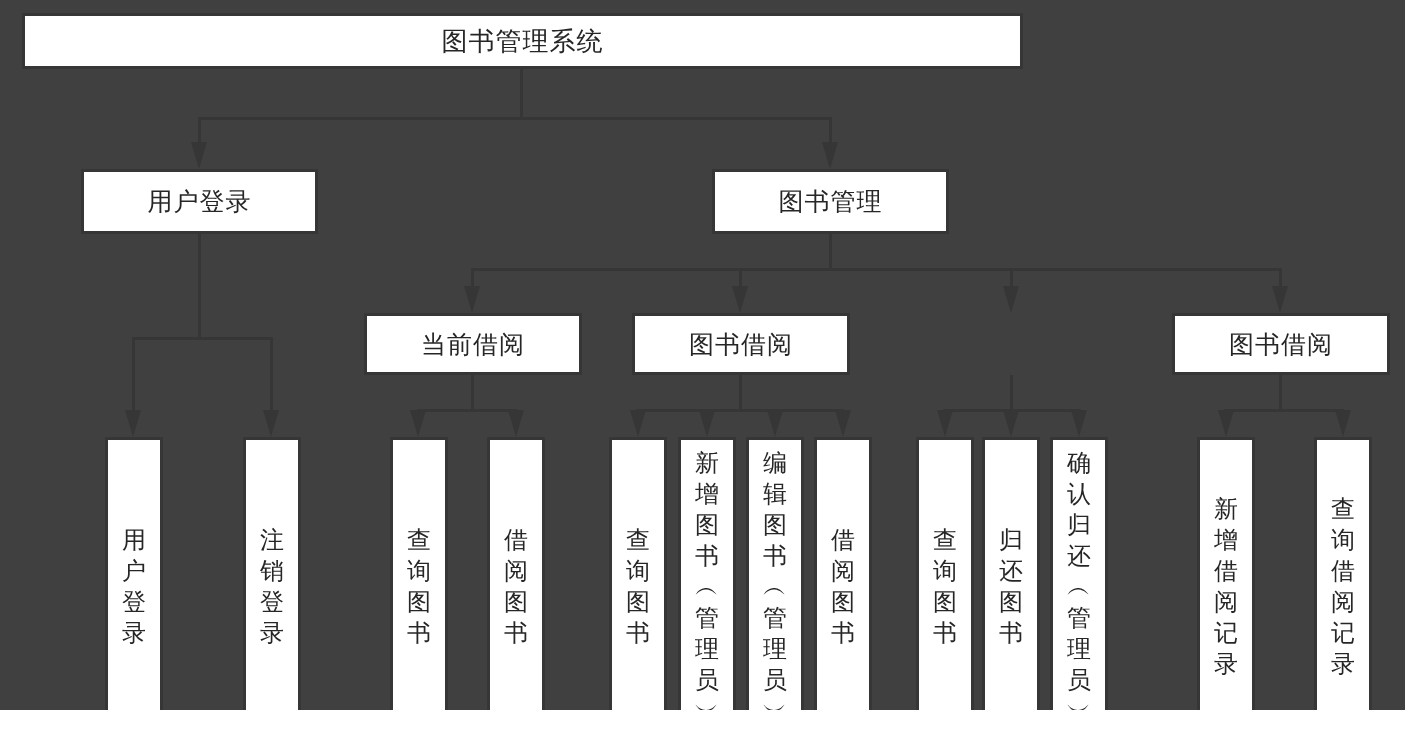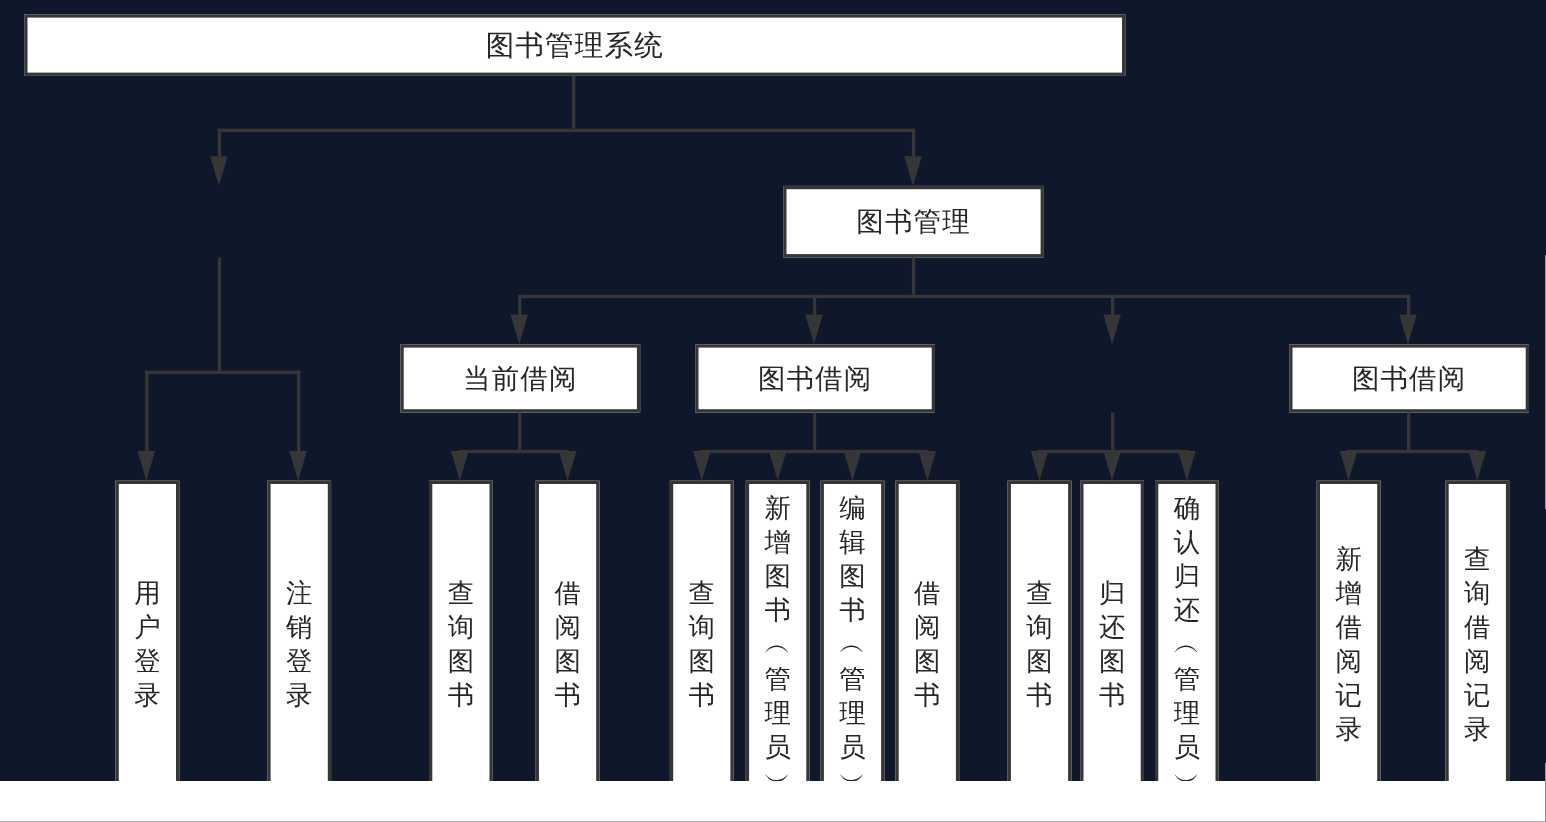--- a/index.html
+++ b/index.html
@@ -1,19 +1,19 @@
 <!DOCTYPE html>
 <html><head>
 <meta charset="utf-8">
 <style>
   html,body{margin:0;padding:0;background:#ffffff;}
   #canvas{
     position:relative;
     width:1405px;height:710px;
-    background:#0f172a;
+    background:#404040;
     font-family:"Liberation Sans", sans-serif;
     color:#262626;
     overflow:hidden;
   }
   .box{
     position:absolute;
     box-sizing:border-box;
     border:3px solid #363636;
     background:#ffffff;
     display:flex;align-items:center;justify-content:center;
@@ -44,20 +44,23 @@
 </style>
 </head>
 <body>
 
 <div id="canvas">
 
   <div class="box root-box">
     <span class="hlabel">图书管理系统</span>
   </div>
 
+  <div class="box l2" style="left:81px;">
+    <span class="hlabel">用户登录</span>
+  </div>
   <div class="box l2" style="left:712px;align-items:center;">
     <span class="hlabel">图书管理</span>
   </div>
 
   <div class="box l3" style="left:364px;">
     <span class="hlabel">当前借阅</span>
   </div>
   <div class="box l3" style="left:632px;">
     <span class="hlabel">图书借阅</span>
   </div>

